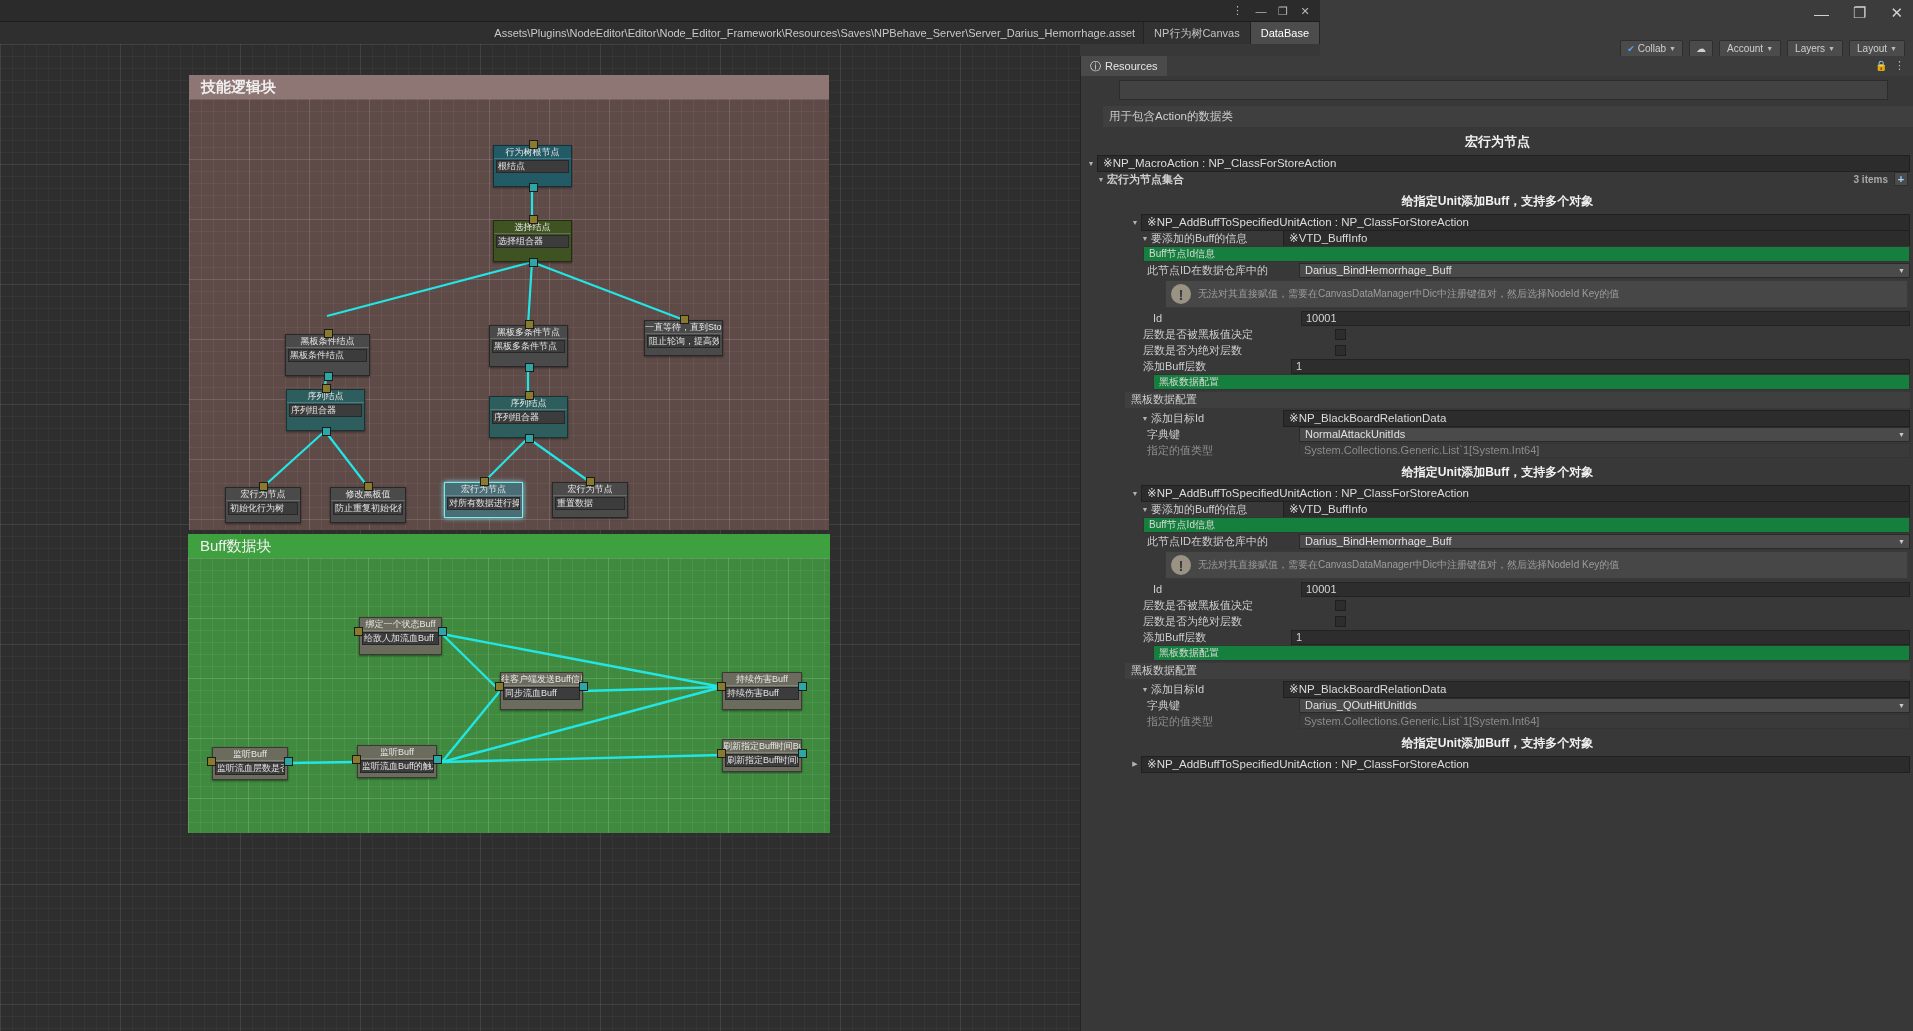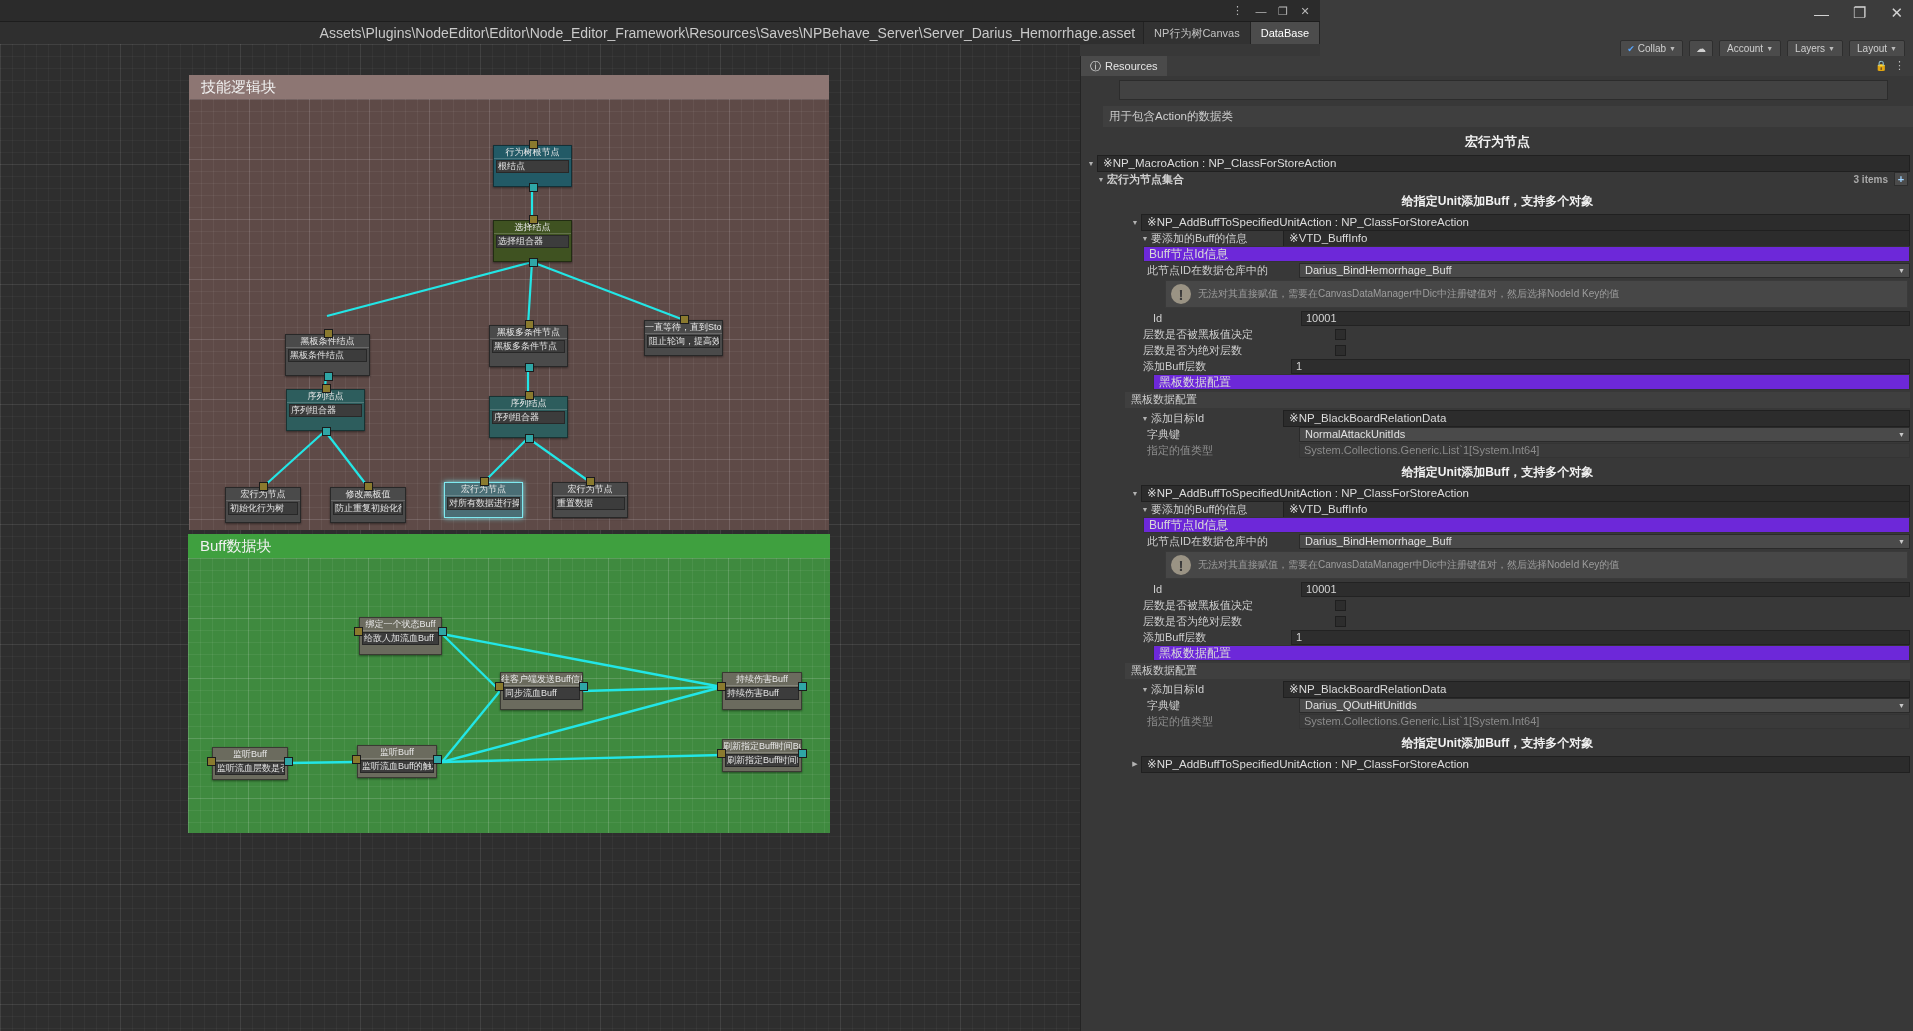--- a/index.html
+++ b/index.html
@@ -28,21 +28,21 @@
   .tbtn { height:18px; background:#4b4b4b; border:1px solid #2e2e2e; border-radius:2px;
     color:#cfcfcf; font-size:10px; display:flex; align-items:center; gap:3px; padding:0 6px; cursor:pointer; }
   .tbtn.wide { padding:0 7px;align-items:center; }
   .caret { font-size:7px; opacity:.85; }
   .chk { color:#58a6ff; font-size:9px; }
 
   
   .tabrow { position:absolute; left:0; top:22px; width:1320px; height:22px;
     background:#2b2b2b; display:flex; align-items:stretch; }
   .asset-path { flex:1; display:flex; align-items:center; justify-content:flex-end;
-    padding-right:8px; color:#c9c9c9; font-size:14px; background:#2f2f2f;
+    padding-right:8px; color:#c9c9c9; font-size:11px; background:#2f2f2f;
     border-right:1px solid #232323; white-space:nowrap; overflow:hidden; }
   .etab { display:flex; align-items:center; padding:0 10px; font-size:11px; color:#c3c3c3;
     background:#323232; border-right:1px solid #232323; cursor:pointer; white-space:nowrap; }
   .etab.active { background:#4c4c4c; color:#ffffff; }
 
   
   .canvas { position:absolute; left:0; top:44px; width:1080px; height:987px;
     background:#2e2e2e;
     background-image:
       linear-gradient(to right, rgba(255,255,255,.035) 1px, transparent 1px),
@@ -102,22 +102,22 @@
   .foldout { width:12px; text-align:center; color:#b2b2b2; font-size:7px; cursor:pointer; flex:none; }
   .lbl { color:#cfcfcf; font-size:11px; white-space:nowrap; overflow:hidden; }
   .val { flex:1; height:15px; background:#2d2d2d; border:1px solid #222; color:#d6d6d6;
     font-size:11px; padding-left:4px; line-height:13px; margin-right:4px; overflow:hidden; white-space:nowrap; }
   .val.dim { color:#8b8b8b; background:#3a3a3a; border-color:#343434; }
   .dd { flex:1; height:15px; background:#4a4a4a; border:1px solid #2a2a2a; color:#e0e0e0;
     font-size:11px; padding-left:5px; line-height:13px; margin-right:4px;
     display:flex; align-items:center; justify-content:space-between; padding-right:4px; overflow:hidden; }
   .classbar { background:#2c2c2c; border:1px solid #202020; color:#dcdcdc; font-size:11.5px;
     height:17px; line-height:15px; padding-left:5px; flex:1; margin-right:4px; overflow:hidden; white-space:nowrap; }
-  .hdrbar { background:#6d28d9; border:1px solid #333; height:16px; line-height:14px;
-    font-size:12px; color:#d8d8d8; padding-left:5px; flex:1; margin-right:4px; }
+  .hdrbar { background:#15803d; border:1px solid #333; height:16px; line-height:14px;
+    font-size:10px; color:#d8d8d8; padding-left:5px; flex:1; margin-right:4px; }
   .secbar { background:#3f3f3f; height:16px; line-height:15px; font-size:11px;
     color:#cdcdcd; padding-left:6px; margin:2px 4px 2px 14px; }
   .cbox { width:11px; height:11px; background:#2d2d2d; border:1px solid #1f1f1f; }
   .warn { display:flex; gap:7px; align-items:center; background:#474747; border:1px solid #3a3a3a;
     margin:2px 6px 2px 18px; padding:3px 5px; }
   .warn-ic { width:20px; height:20px; border-radius:50%; background:#9a9384; color:#3a3a3a;
     font-size:15px; font-weight:bold; display:flex; align-items:center; justify-content:center; flex:none; }
   .warn-tx { font-size:10px; color:#9d9d9d; line-height:12px; }
   .items-cnt { font-size:10px; color:#a9a9a9; margin-right:6px; }
   .plus { width:14px; height:14px; background:#4b4b4b; border:1px solid #2d2d2d; color:#9fd3ff;
@@ -170,21 +170,21 @@
     </div>
     <div class="tbtn wide">
       <span>Layout</span>
       <span class="caret">▼</span>
     </div>
   </div>
 
   <div class="canvas">
 
     <div class="group" style="left:189px; top:31px; width:640px; height:455px;">
-      <div class="group-hdr" style="background:#8d7673;">技能逻辑块</div>
+      <div class="group-hdr" style="background:#8d7673;font-weight:bold;">技能逻辑块</div>
       <div class="group-body" style="height:431px; background:#5e4a47;
            background-image:linear-gradient(to right, rgba(255,255,255,.05) 1px, transparent 1px),
                             linear-gradient(to bottom, rgba(255,255,255,.05) 1px, transparent 1px),
                             linear-gradient(to right, rgba(255,255,255,.09) 1px, transparent 1px),
                             linear-gradient(to bottom, rgba(255,255,255,.09) 1px, transparent 1px);
            background-size:12px 12px,12px 12px,60px 60px,60px 60px;"></div>
     </div>
 
     <div class="group" style="left:188px; top:490px; width:642px; height:299px;">
       <div class="group-hdr" style="background:#3fa03f;">Buff数据块</div>

